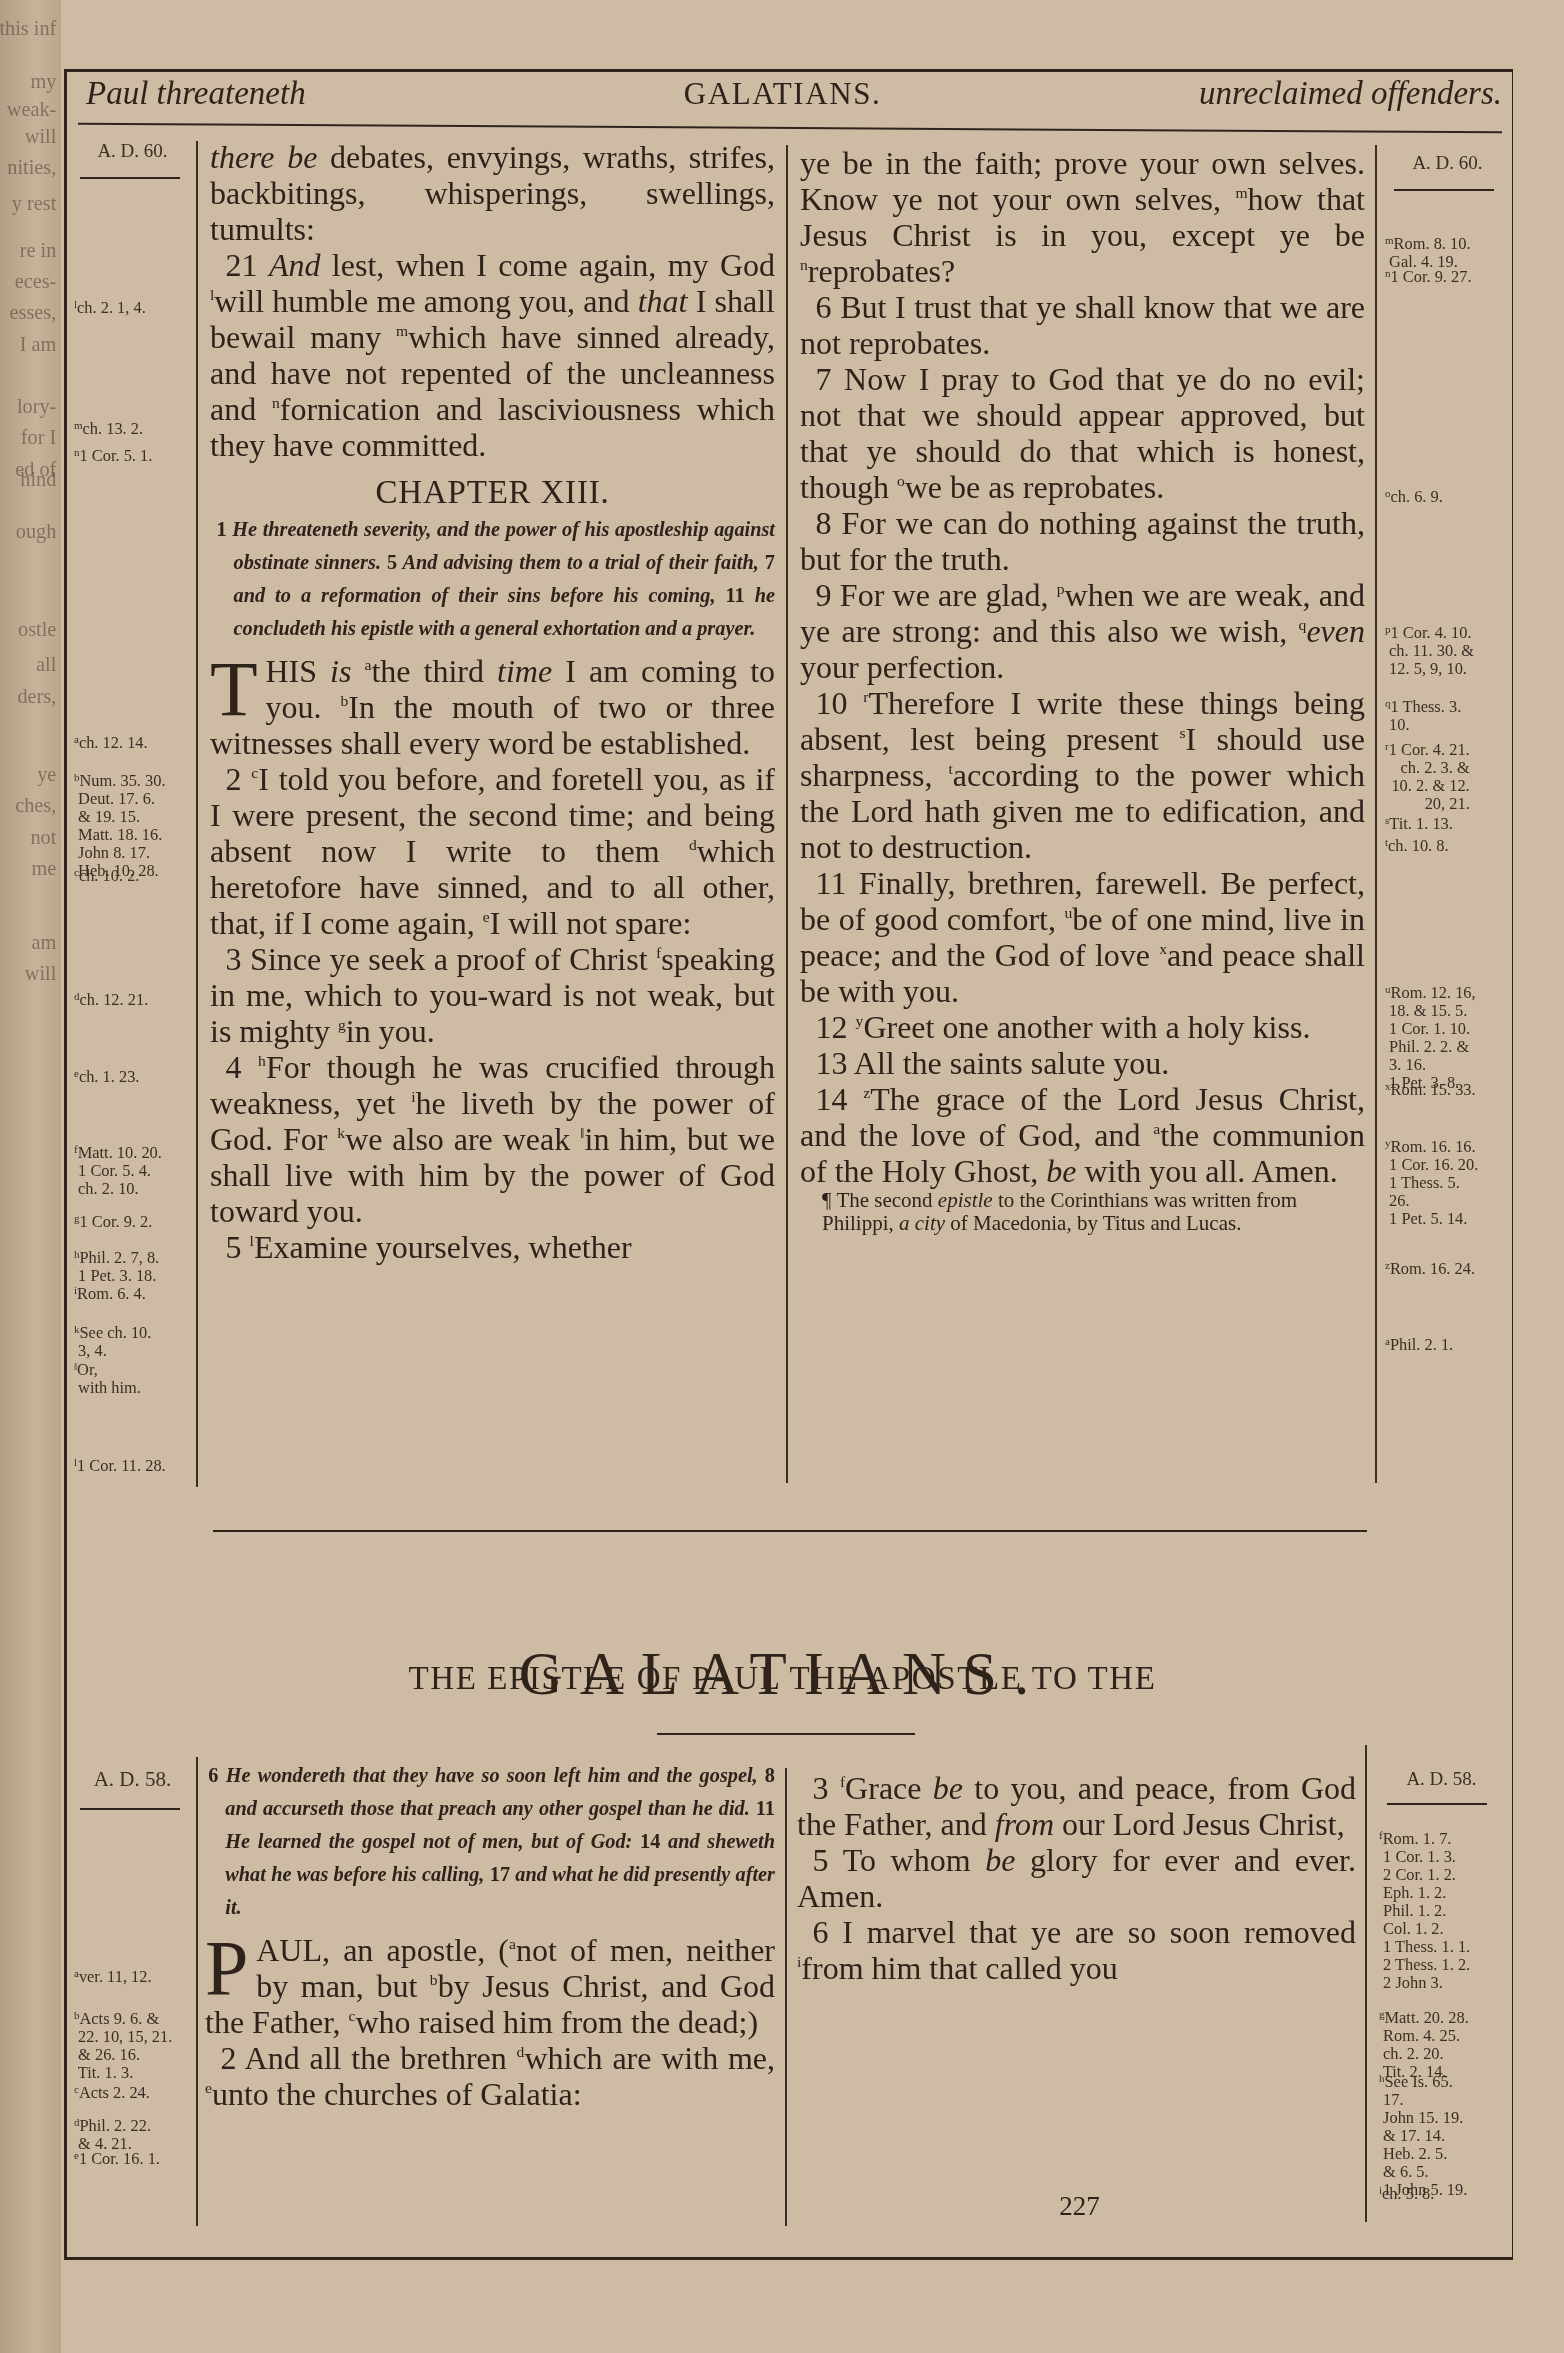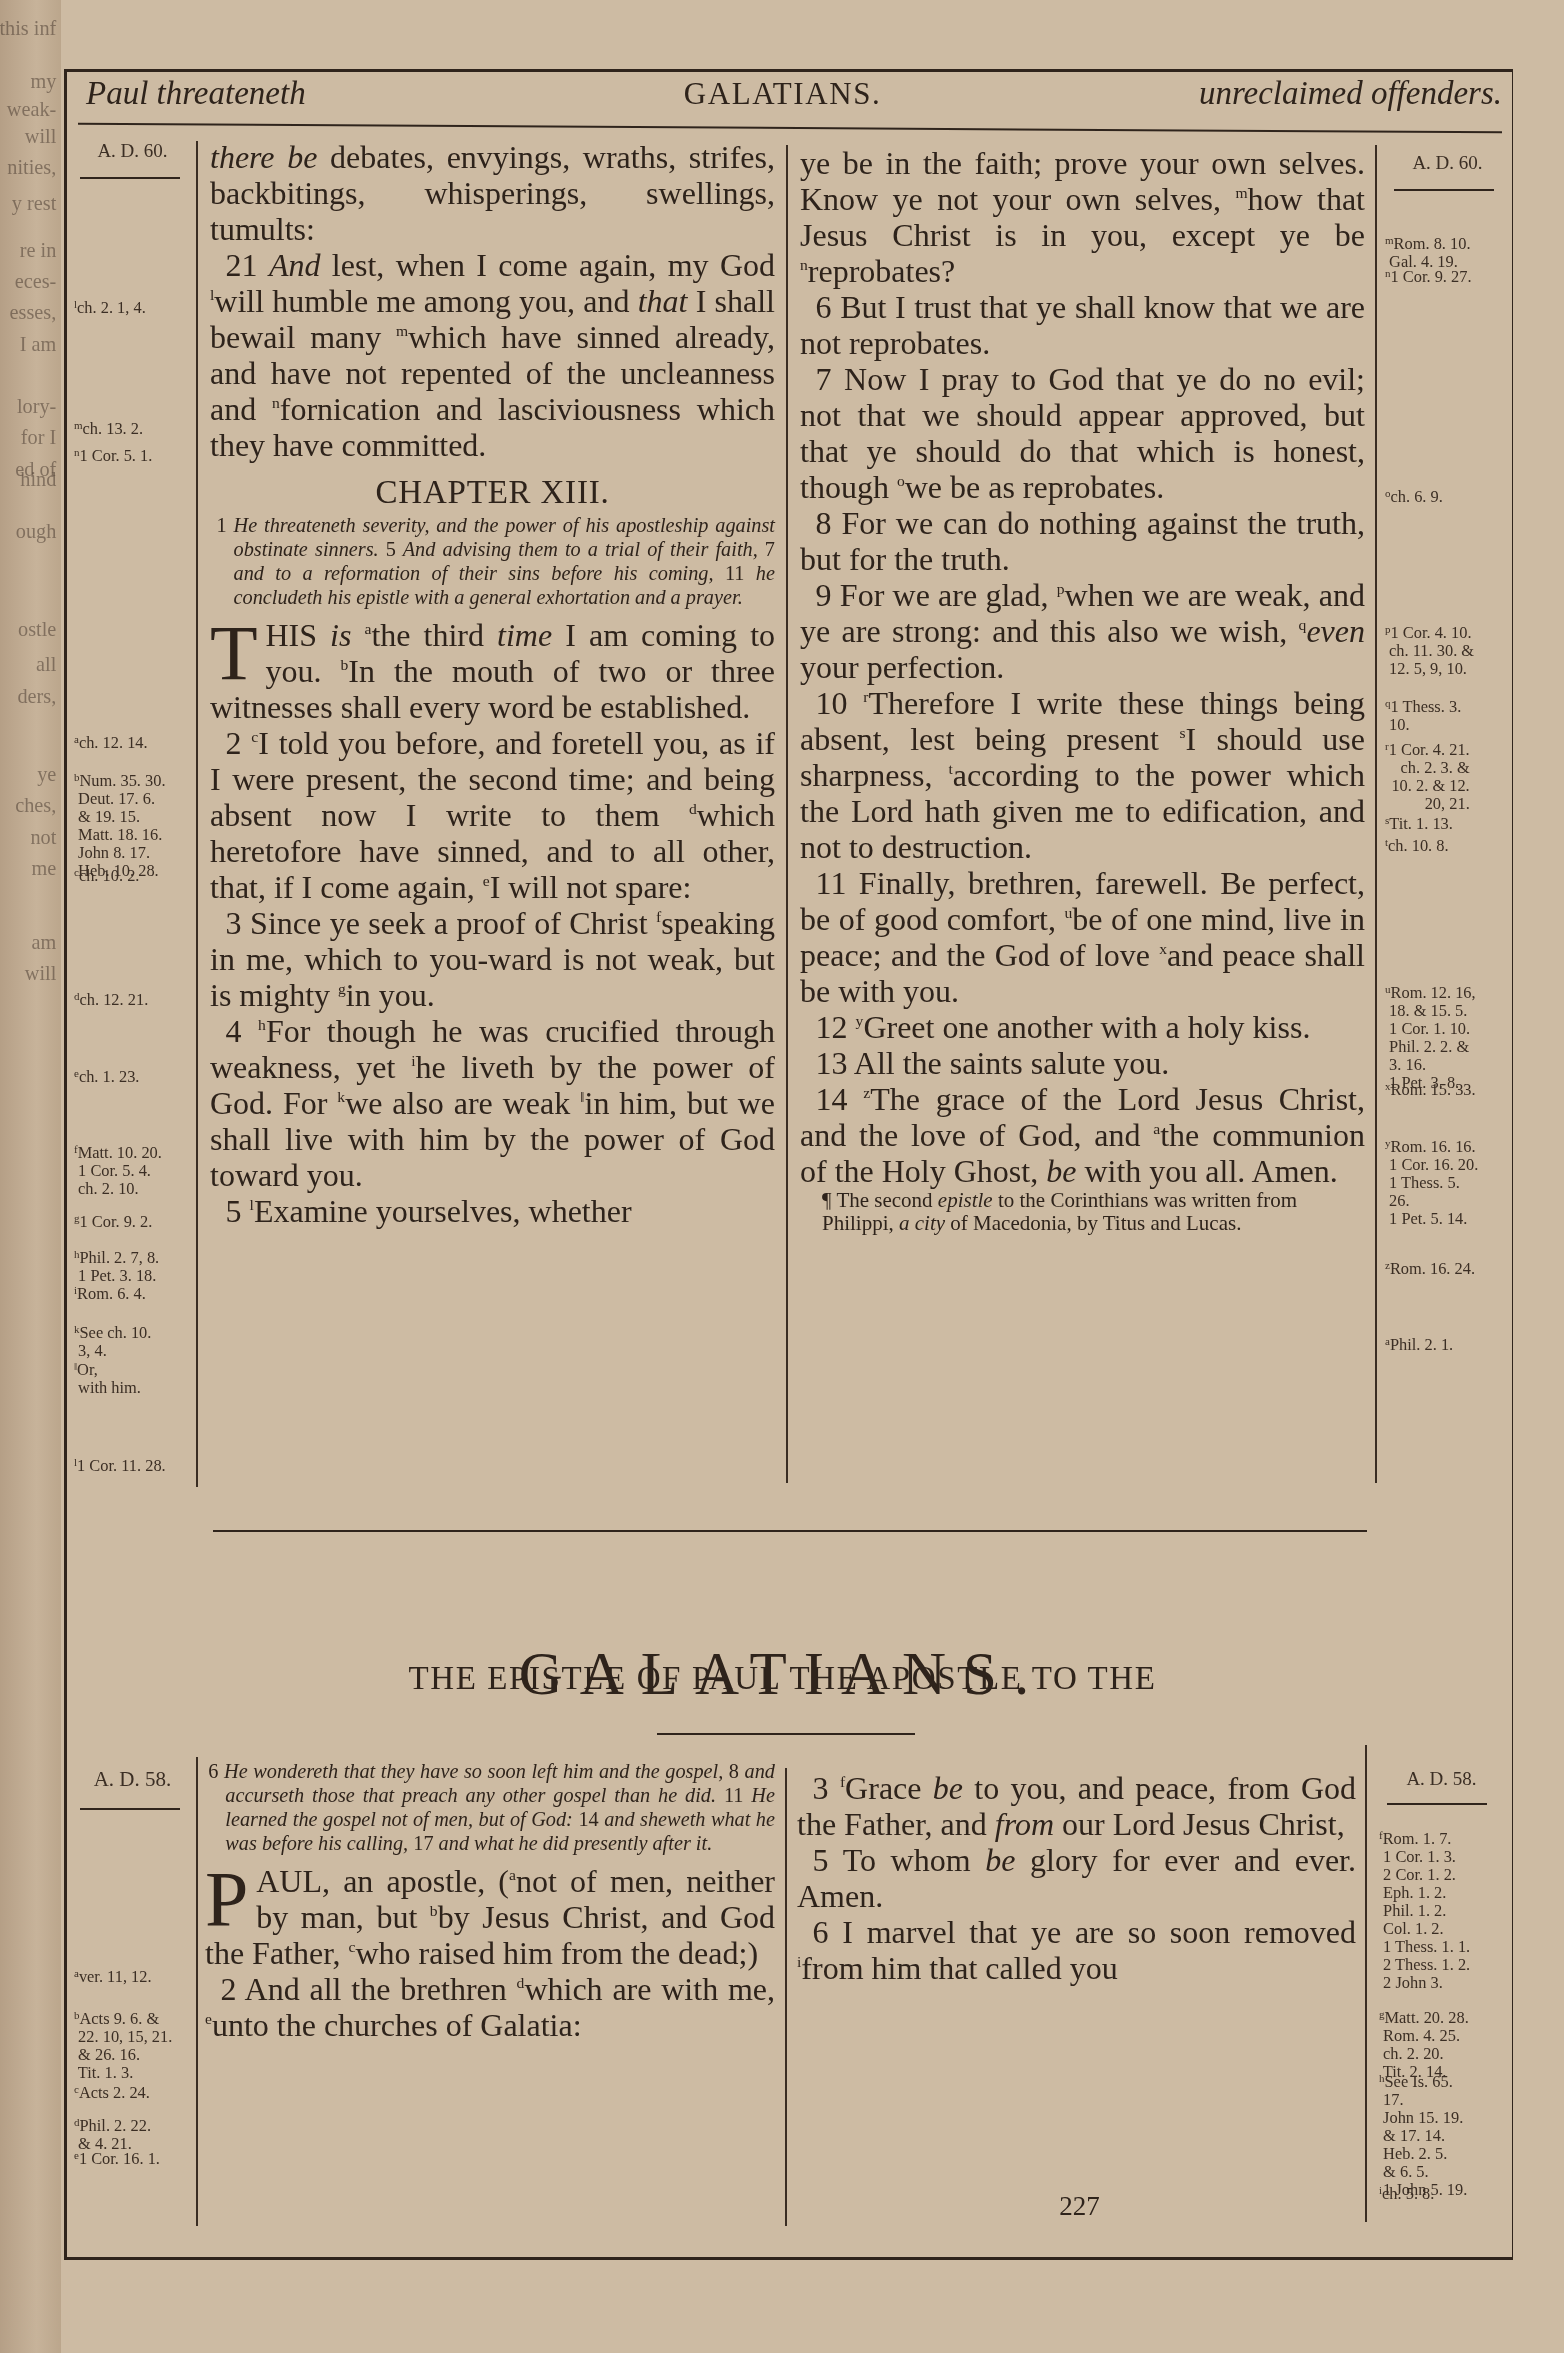--- a/index.html
+++ b/index.html
@@ -39,21 +39,21 @@
 
   .col {
     position: absolute; font-family: "Liberation Serif", serif; font-size: 32px; line-height: 36px;
     text-align: justify; color: #2e231b;
   }
   .col p { margin: 0; text-indent: 0; }
   .col .v { text-indent: 15.6px; }
   .col sup { font-size: 15.6px; vertical-align: 12.5px; line-height: 0; }
   .col i { font-style: italic; font-family: Liberation Serif, serif; }
   .chapter-title { text-align: center; font-size: 33px; letter-spacing: 0.8px; margin: 11px 0 3.1px 0; }
-  .summary { font-size: 20.3px; line-height: 24px; font-style: italic; padding-left: 23.5px; text-indent: -17px; text-align: justify; margin-bottom: 7.8px; }
+  .summary { font-size: 20.3px; line-height: 33px; font-style: italic; padding-left: 23.5px; text-indent: -17px; text-align: justify; margin-bottom: 7.8px; font-weight: bold; }
   .summary .n { font-style: normal; }
   .dropcap { float: left; font-size: 78px; line-height: 66px; margin: 3.1px 7.8px 0 0; font-family: "Liberation Serif", serif; }
   .footnote { font-size: 21px; line-height: 23px; padding-left: 22px; text-indent: -22px; margin-top: 19px; text-align: left; }
 
   .title-small { position: absolute; left: 0; width: 1565px; text-align: center; top: 1660px; font-size: 33px; letter-spacing: 1.6px; font-family: "Liberation Serif", serif; }
   .title-big { position: absolute; left: 0; width: 1565px; text-align: center; top: 1639px; font-size: 61px; letter-spacing: 17px; font-family: "Liberation Serif", serif; }
   .pagenum { position: absolute; left: 1017px; width: 125px; text-align: center; top: 2191px; font-size: 27px; font-family: "Liberation Serif", serif; }
 </style>
 </head>
 <body>

